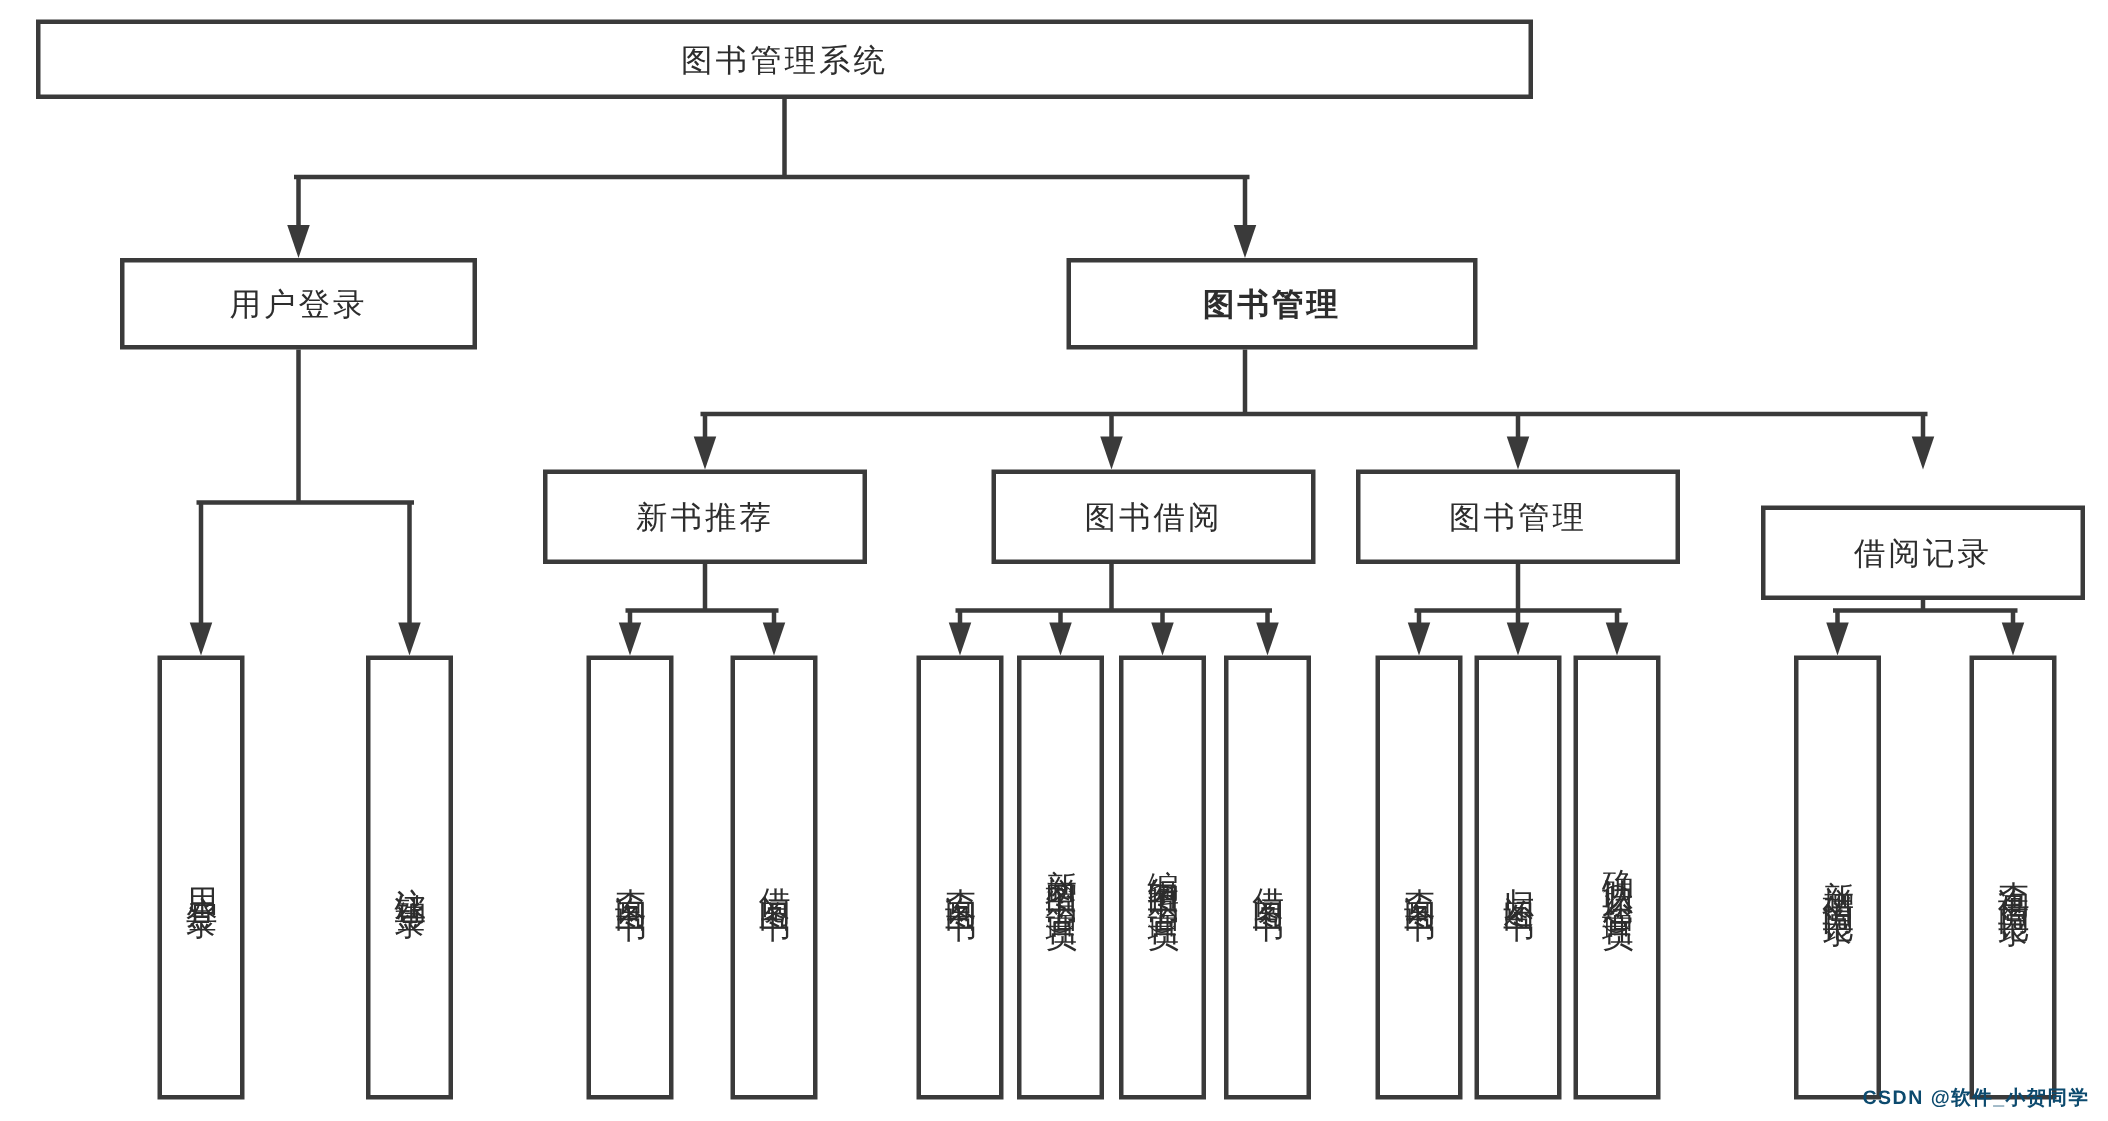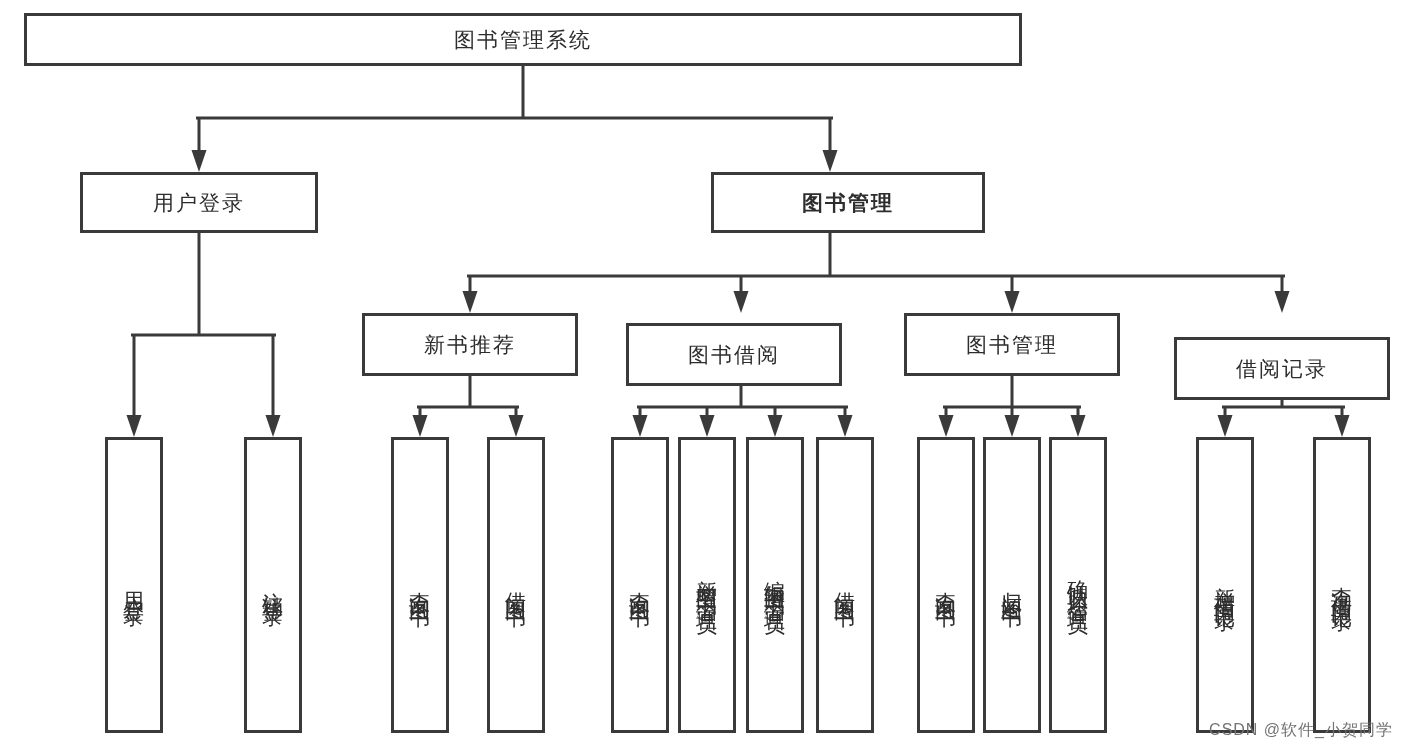--- a/index.html
+++ b/index.html
@@ -13,31 +13,31 @@
   .box {
     position:absolute; box-sizing:border-box; border:3px solid #3a3a3a; background:#ffffff;
     display:flex; align-items:center; justify-content:center; color:#2d2d2d;
   }
   .h-label { font-size:21px; letter-spacing:2px; white-space:nowrap; }
   .root  { left:24px;  top:13px;  width:998px; height:53px; }
   .b-user{ left:80px;  top:172px; width:238px; height:61px; }
   .b-mgmt{ left:711px; top:172px; width:274px; height:61px;font-weight:bold; }
   .g-box { top:313px; width:216px; height:63px; }
   .g-recommend { left:362px; }
-  .g-borrow    { left:626px;margin-top:10px; }
+  .g-borrow    { left:661px; }
   .g-current   { left:904px; }
   .g-records   { left:1174px;margin-top:24px; }
   .leaf { top:437px; width:58px; height:296px; }
   .v-label {
     writing-mode:vertical-rl; text-orientation:mixed;
     font-size:21px; letter-spacing:5px; line-height:1; white-space:nowrap;
   }
   .watermark {
     position:absolute; right:12px; bottom:6px;
-    font-size:16px; letter-spacing:1px; color:#737373;
+    font-size:13px; letter-spacing:1px; color:#0c4a6e;font-weight:bold;
   }
 </style>
 </head>
 <body>
 
 <div class="canvas">
 
   <svg class="connectors" viewBox="0 0 1405 747">
 
     <g>

